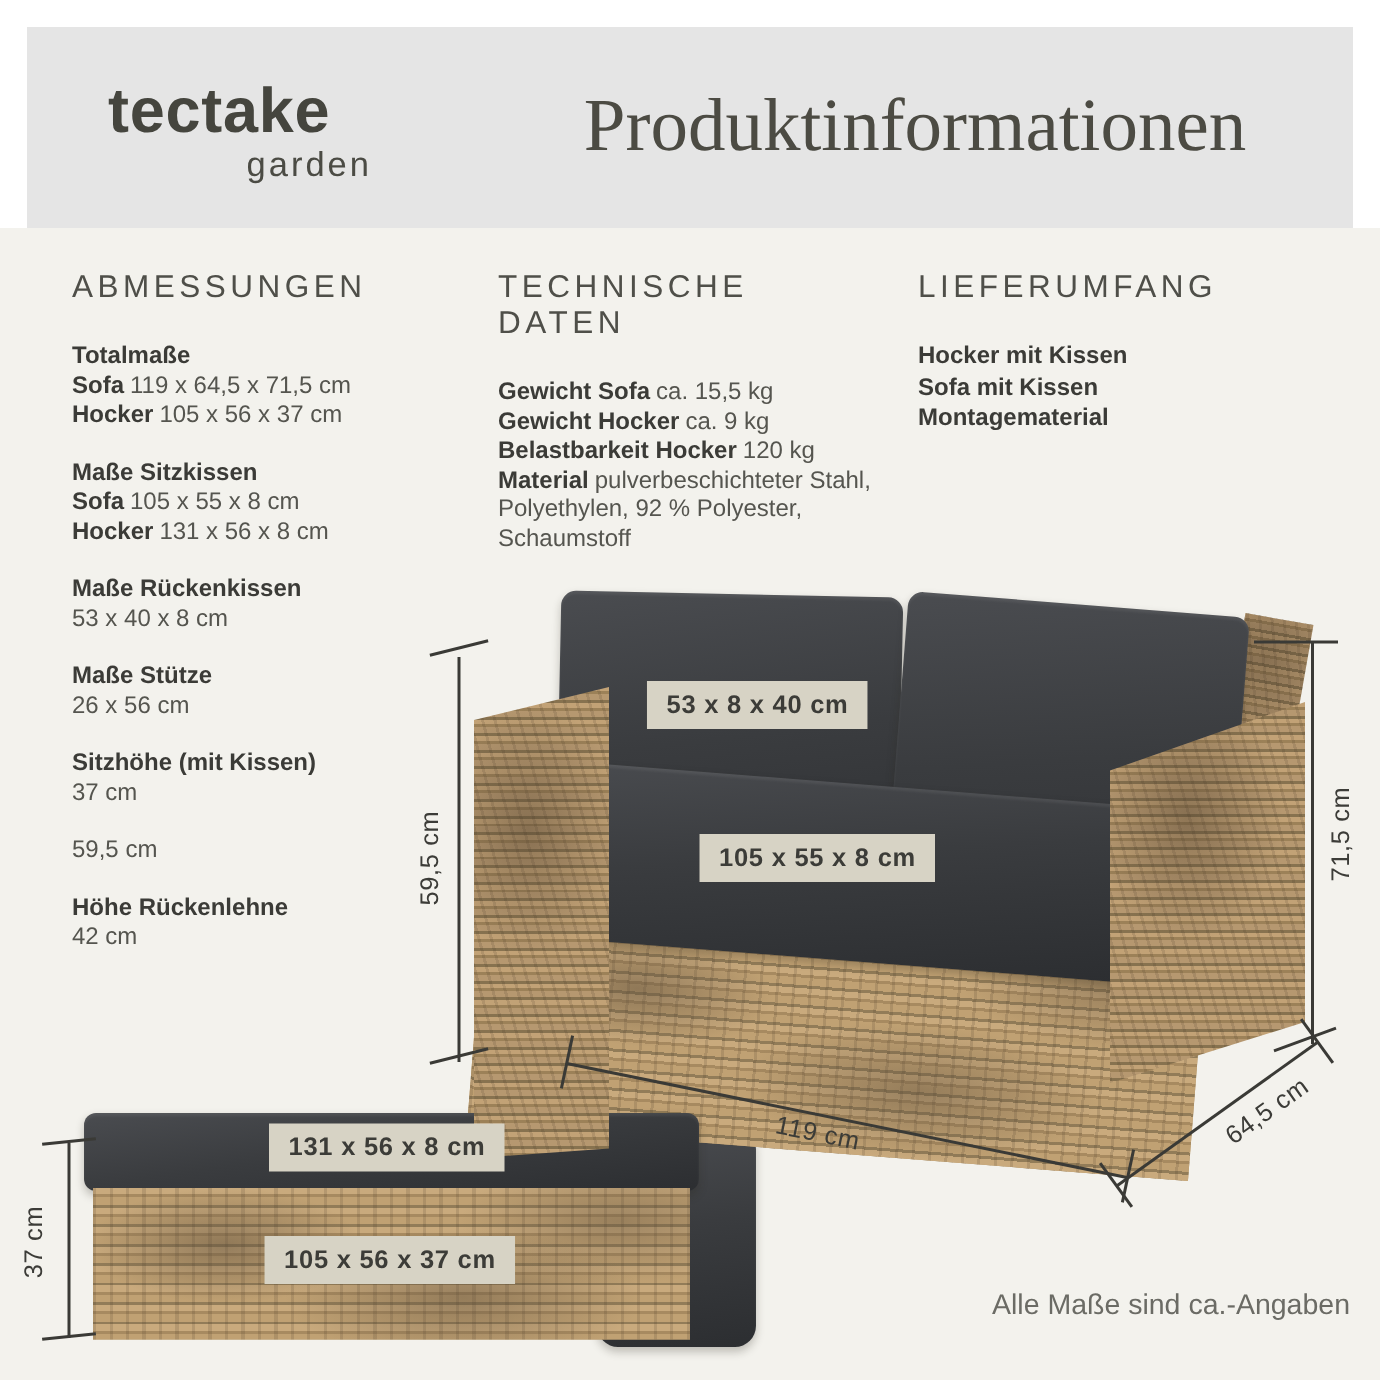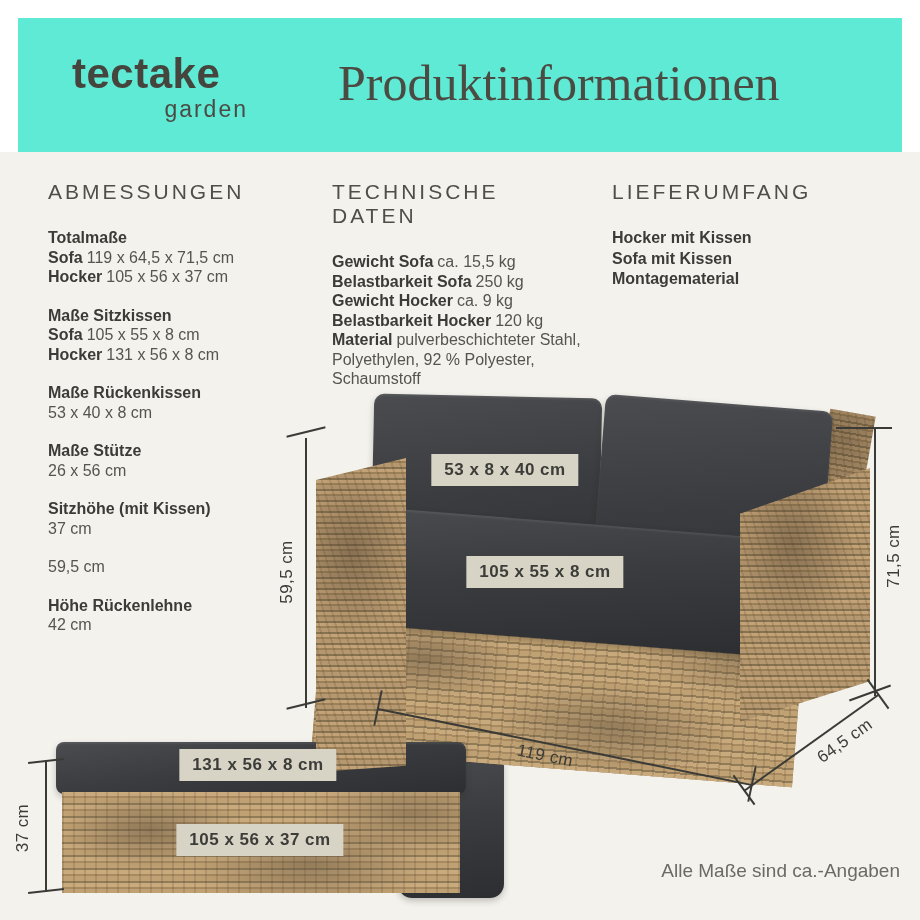--- a/index.html
+++ b/index.html
@@ -2,25 +2,25 @@
 <html><head>
 <meta charset="utf-8">
 <style>
   * { margin:0; padding:0; box-sizing:border-box; }
   html,body { width:920px; height:920px; }
   body { font-family:"Liberation Sans", sans-serif; background:#ffffff; }
   .page { position:relative; width:920px; height:920px; overflow:hidden; background:#ffffff; }
 
   
   .header-wrap { position:absolute; left:0; top:0; width:920px; height:152px; background:#ffffff; z-index:5; }
-  .header-band { position:absolute; left:18px; right:18px; top:18px; height:134px; background:#5eead4; }
+  .header-band { position:absolute; left:18px; right:18px; top:18px; height:134px; background:#e5e5e5; }
   .logo { position:absolute; left:54px; top:32px; width:176px; color:#45453e; }
   .logo-brand { font-size:42px; font-weight:800; letter-spacing:0.5px; color:#45453e; }
   .logo-sub { font-size:23px; font-weight:400; letter-spacing:2px; text-align:right; color:#4b4b44; margin-top:-2px; }
-  .page-title { position:absolute; left:320px; right:20px; top:36px; text-align:left;
+  .page-title { position:absolute; left:320px; right:20px; top:36px; text-align:center;
     font-family:"Liberation Serif", serif; font-size:50px; font-weight:500; color:#4c4b43; }
 
   
   .body-bg { position:absolute; left:0; top:152px; width:920px; height:768px; background:#f3f2ed; z-index:0; }
 
   
   .col { position:absolute; top:180px; z-index:4; }
   .col-1 { left:48px;  width:266px; }
   .col-2 { left:332px; width:252px; }
   .col-3 { left:612px; width:280px; }
@@ -115,21 +115,20 @@
     </div>
     <div class="group">
       <div class="g-label">Höhe Rückenlehne</div>
       <div class="row"><span class="v">42 cm</span></div>
     </div>
   </div>
 
   <div class="col col-2">
     <div class="sec-heading">TECHNISCHE DATEN</div>
     <div class="row"><span class="b">Gewicht Sofa</span><span class="v">ca. 15,5 kg</span></div>
-    <div class="row"><span class="b">Belastbarkeit Sofa</span><span class="v">250 kg</span></div>
     <div class="row"><span class="b">Gewicht Hocker</span><span class="v">ca. 9 kg</span></div>
     <div class="row"><span class="b">Belastbarkeit Hocker</span><span class="v">120 kg</span></div>
     <div class="row"><span class="b">Material</span><span class="v">pulverbeschichteter Stahl, Polyethylen, 92 % Polyester, Schaumstoff</span></div>
   </div>
 
   <div class="col col-3">
     <div class="sec-heading">LIEFERUMFANG</div>
     <div class="li-row">Hocker mit Kissen</div>
     <div class="li-row">Sofa mit Kissen</div>
     <div class="li-row">Montagematerial</div>

